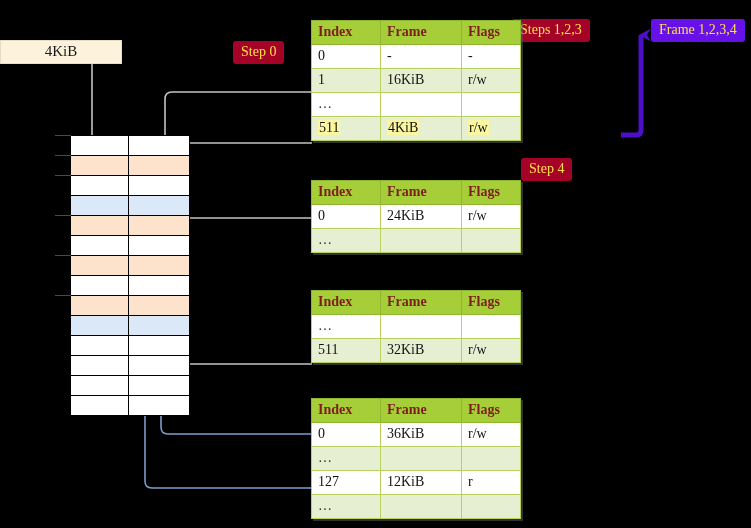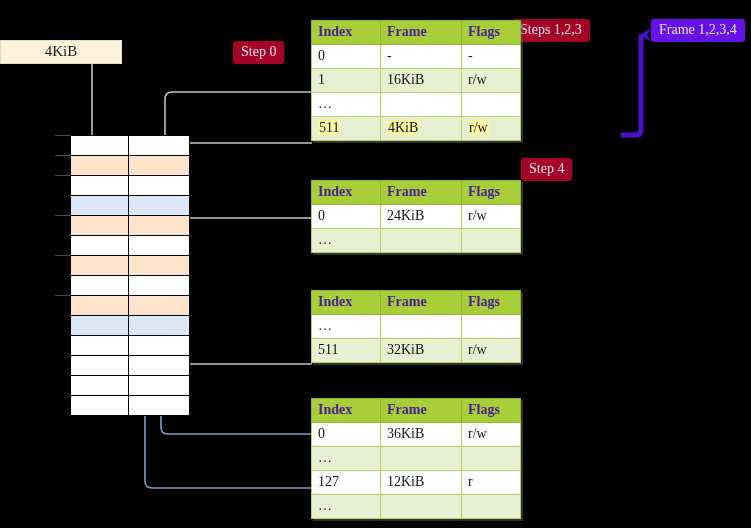--- a/index.html
+++ b/index.html
@@ -8,21 +8,21 @@
     font-family:"Liberation Serif", serif;
     color:#000;
   }
   .stage{position:absolute;left:0;top:0;width:751px;height:528px;}
 
   
   .badge{
     position:absolute;
     font-family:"Liberation Serif", serif;
     font-size:14px;line-height:1;
-    color:#e5e5e5;
+    color:#fde047;
     padding:4px 8px 5px 8px;
     border-radius:3px;
     white-space:nowrap;
     box-shadow:0 0 0 1px rgba(0,0,0,0.35);
   }
   .badge-red{background:#a40327;}
   .badge-violet{background:#6611e8;}
 
   
   .kib-box{
@@ -52,21 +52,21 @@
   
   .ptable{
     position:absolute;
     border-collapse:collapse;
     font-size:14px;
     background:#ffffff;
     box-shadow:2px 2px 0 0 rgba(90,90,90,0.55);
   }
   .ptable th{
     background:#a6ce39;
-    color:#4c1d95;
+    color:#7f1d1d;
     font-weight:bold;
     text-align:left;
     padding:3px 6px 4px 6px;
     border:1px solid #8fb62f;
     font-size:14px;
   }
   .ptable td{
     border:1px solid #b9d25f;
     padding:3px 6px 4px 6px;
     height:14px;

